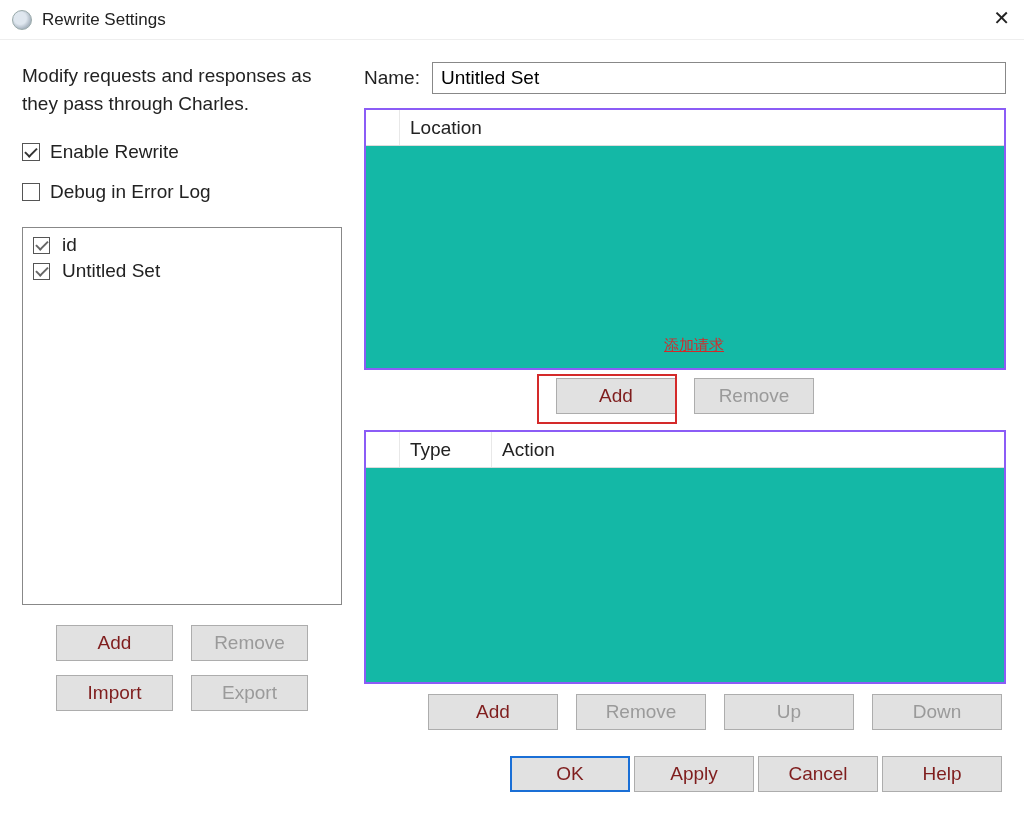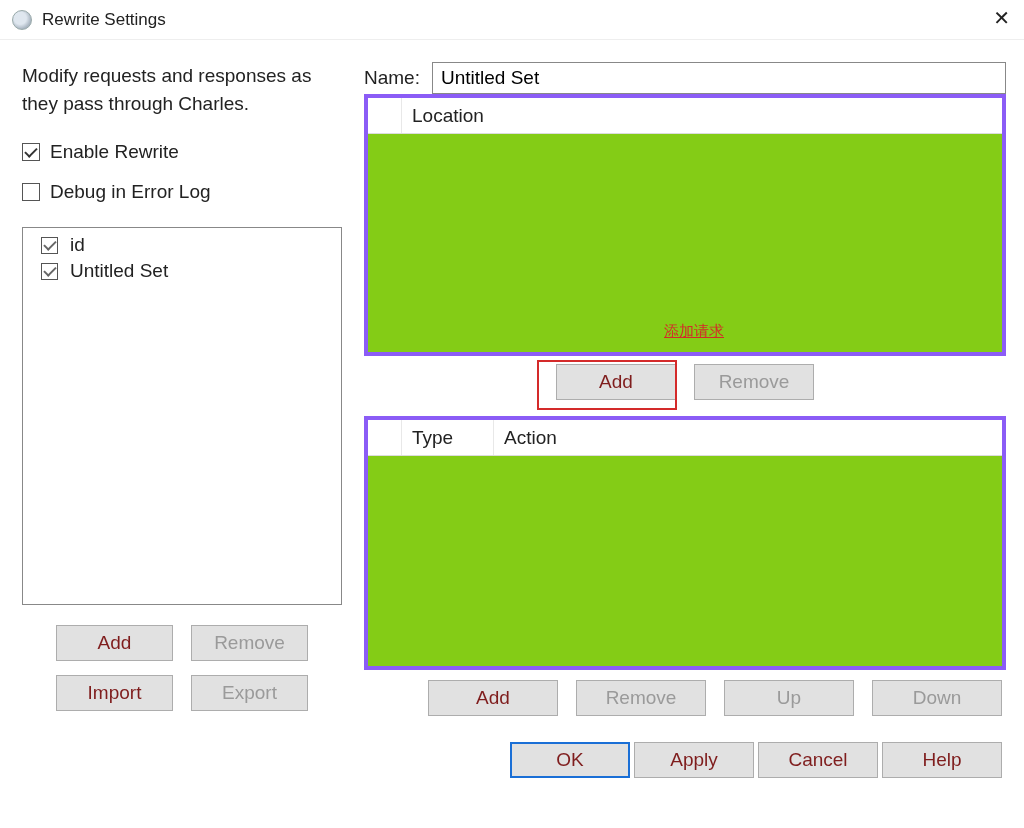--- a/index.html
+++ b/index.html
@@ -29,43 +29,43 @@
       width: 18px; height: 18px; border: 1px solid #555; margin-right: 10px;
       display: inline-flex; align-items: center; justify-content: center; cursor: pointer;
       background: #fff;
     }
     .chk.checked::after {
       content: ""; width: 10px; height: 5px; border-left: 2px solid #333;
       border-bottom: 2px solid #333; transform: rotate(-45deg) translate(1px,-1px);
     }
     .sets-list {
       flex: 0 0 auto; height: 378px; border: 1px solid #888; background: #fff;
-      padding: 4px 16px; margin-top: 6px; margin-bottom: 20px; font-size: 19px; color: #222;
+      padding: 4px 8px; margin-top: 6px; margin-bottom: 20px; font-size: 19px; color: #222;
     }
     .set-row { display: flex; align-items: center; padding: 2px 2px; }
     .set-row .chk { width: 17px; height: 17px; margin-right: 12px; }
     .set-row .chk.checked::after { border-color:#666; }
     .left-btns { display: grid; grid-template-columns: 1fr 1fr; gap: 14px 18px; padding: 0 34px 0 34px; }
     .btn {
       height: 36px; background: #e1e1e1; border: 1px solid #adadad; color: #7f1d1d;
       font-size: 19px; display: flex; align-items: center; justify-content: center;
       cursor: pointer;
     }
     .btn.disabled { color: #9a9a9a; cursor: default; }
 
     .right-pane { flex: 1; padding: 22px 18px 18px 4px; display: flex; flex-direction: column; position: relative; }
-    .name-row { display: flex; align-items: center; }
+    .name-row { display: flex; align-items: center; margin-bottom: 14px; }
     .name-row label { font-size: 19px; color: #222; margin-right: 12px; }
     .name-row input {
       flex: 1; height: 32px; font-size: 19px; padding: 2px 8px;
       border: 1px solid #888; outline: none; background: #fff;
     }
 
     .table {
-      border: 4px solid #8b5cf6; background: #84cc16; position: relative;
+      border: 2px solid #8b5cf6; background: #14b8a6; position: relative;
     }
     .table.loc { height: 262px; margin-bottom: 0; }
     .table.rules { height: 254px; margin-bottom: 10px; }
     .thead { display: flex; height: 36px; border-bottom: 1px solid #dcdcdc; }
     .th {
       padding: 6px 10px; font-size: 19px; color: #222; border-right: 1px solid #e8e8e8;
       display: flex; align-items: center; background: #fff;
     }
     .th.chkcol { width: 34px; border-right: 1px solid #e8e8e8; }
     .th.loccol { flex: 1; border-right: none; }

